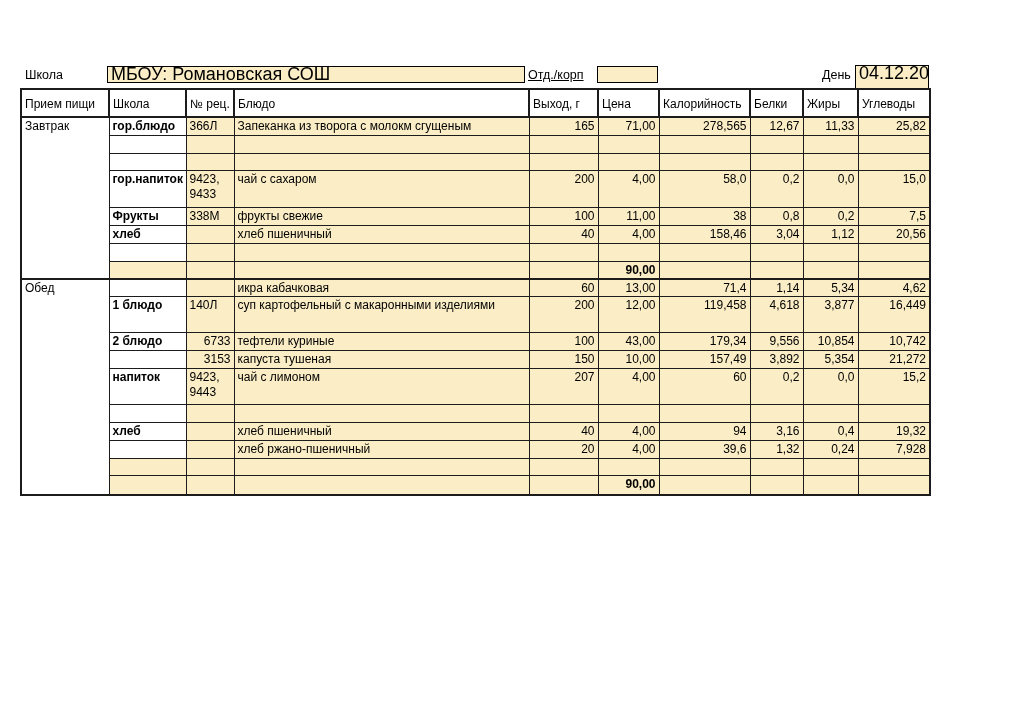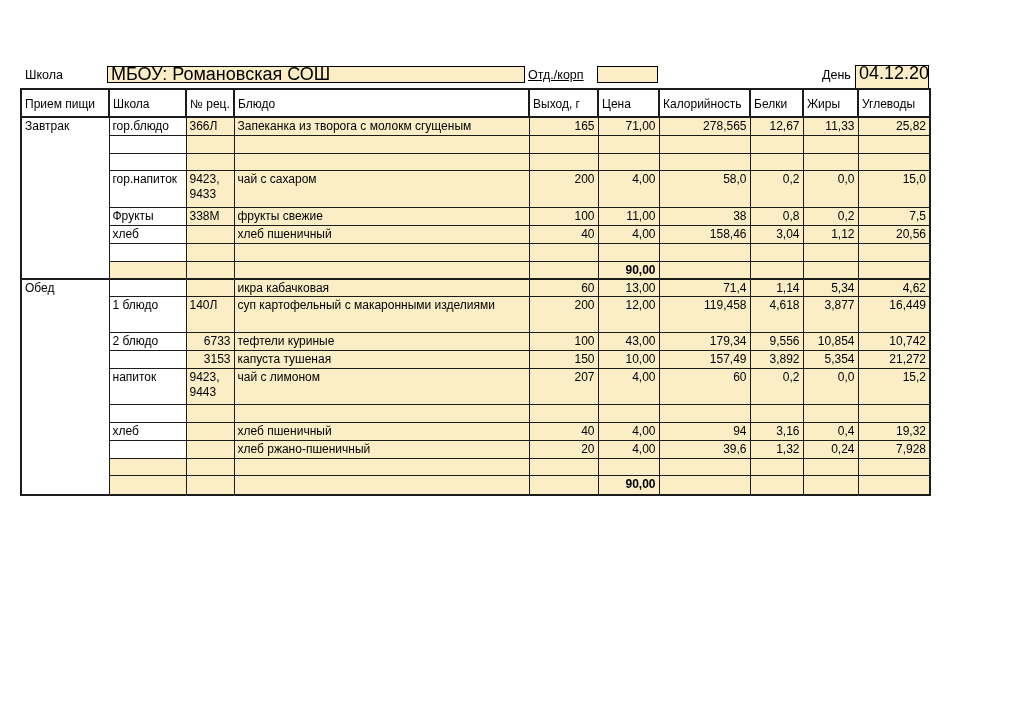--- a/index.html
+++ b/index.html
@@ -21,21 +21,21 @@
 
   
   table { position: absolute; left: 20px; top: 88px; width: 909px;
           border-collapse: collapse; table-layout: fixed;
           border: 2.5px solid var(--border); }
   th, td { border: 1px solid var(--border); font-size: 12px; font-weight: 400;
            padding: 1px 3px 0 3px; overflow: hidden; line-height: 15px; }
   thead th { border-width: 2px; text-align: left; background: #fff;
              height: 28px; padding-top: 2px; vertical-align: middle; }
   td { background: var(--beige); vertical-align: top; text-align: left; }
-  td.white { background: #fff; }
+  td.white { background: #fff; font-weight: bold; }
   td.meal-cell { background: #fff; vertical-align: top; }
   td.num { text-align: right; }
   td.pre { white-space: pre-line; }
   td.bold { font-weight: 700; }
   tr.thick-top td { border-top: 2.5px solid var(--border); }
 </style>
 </head>
 <body>
 
 <div class="page">

